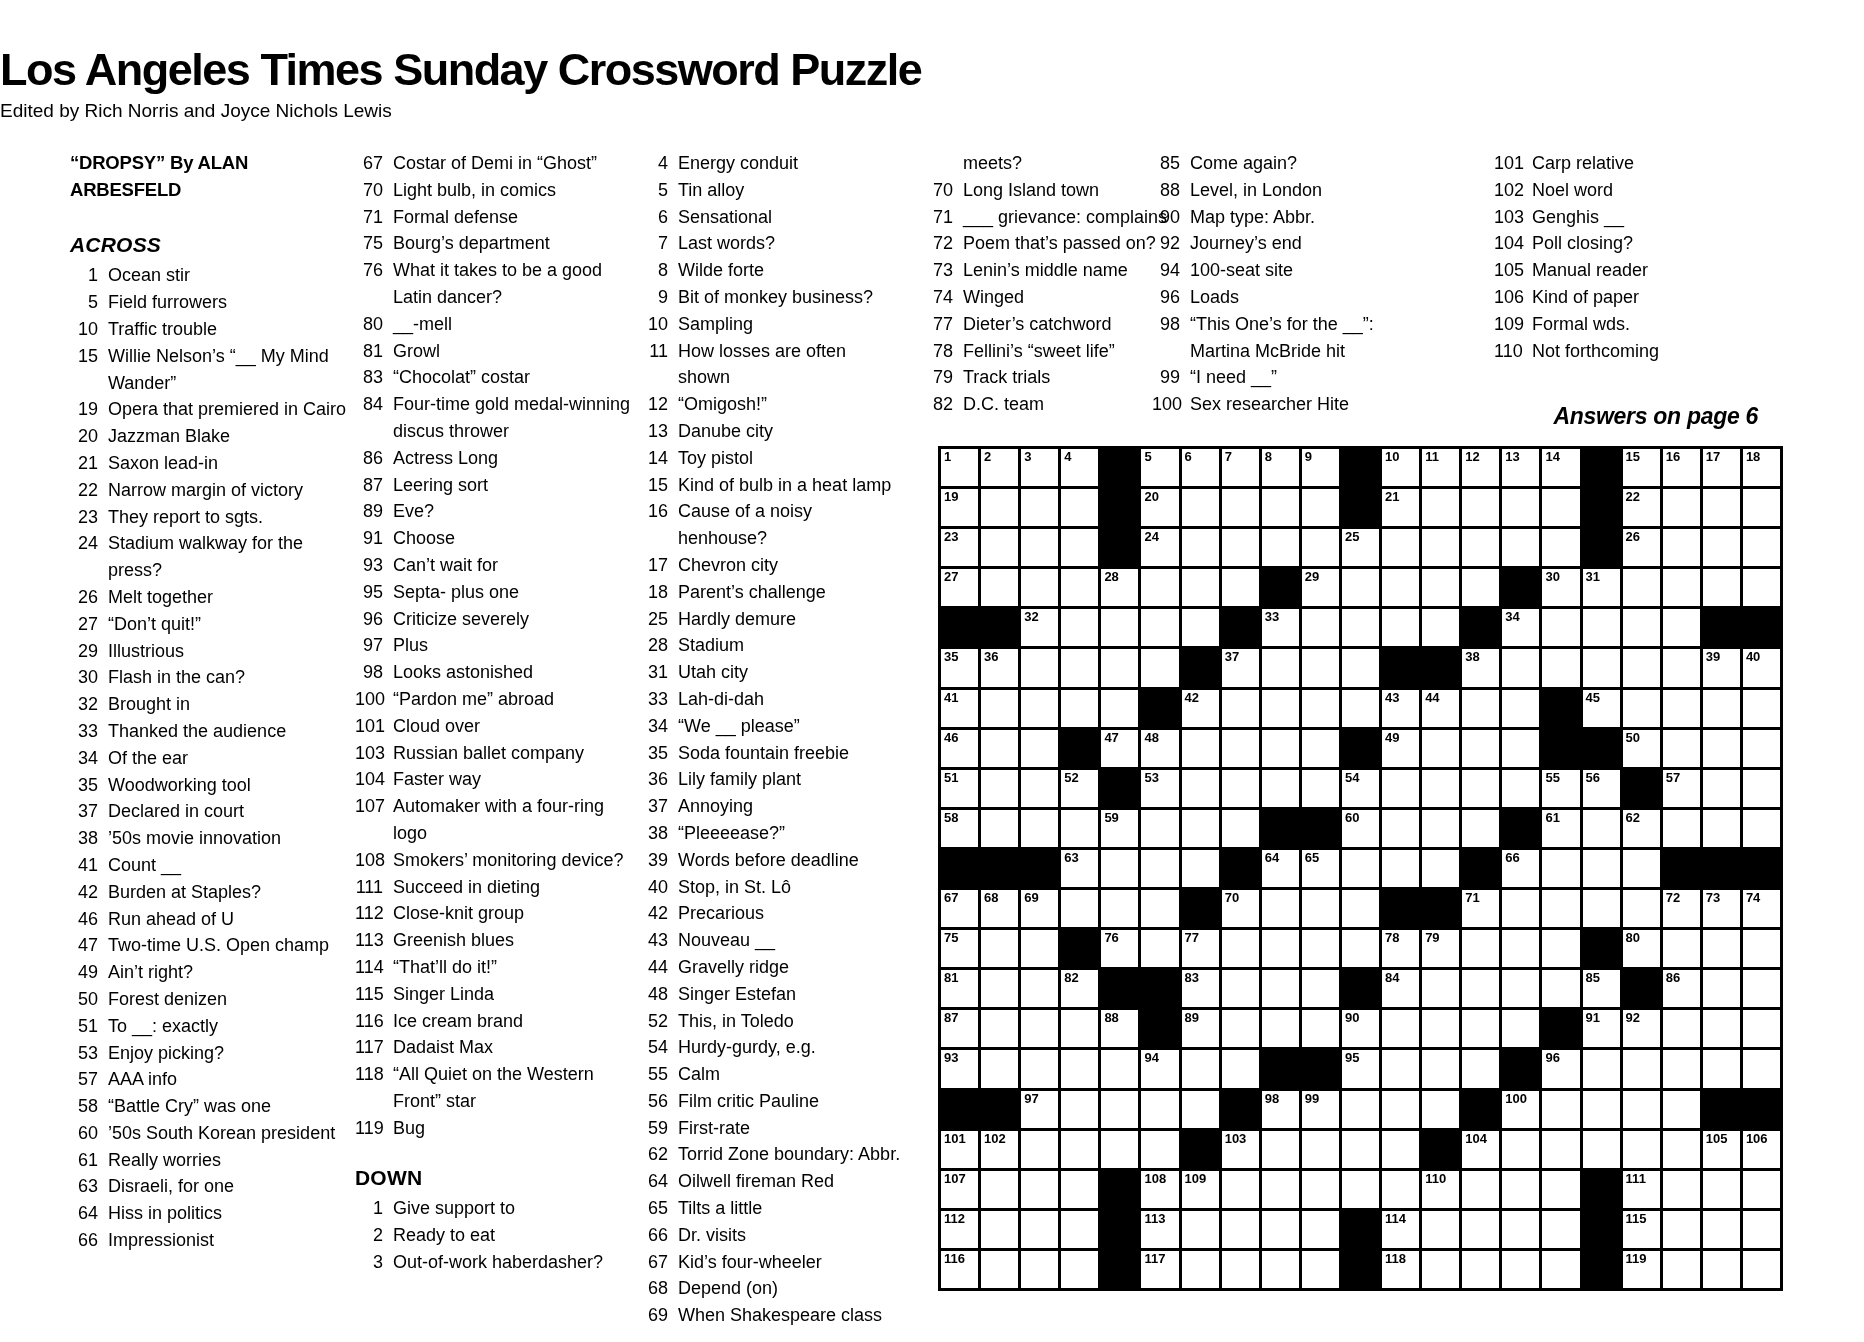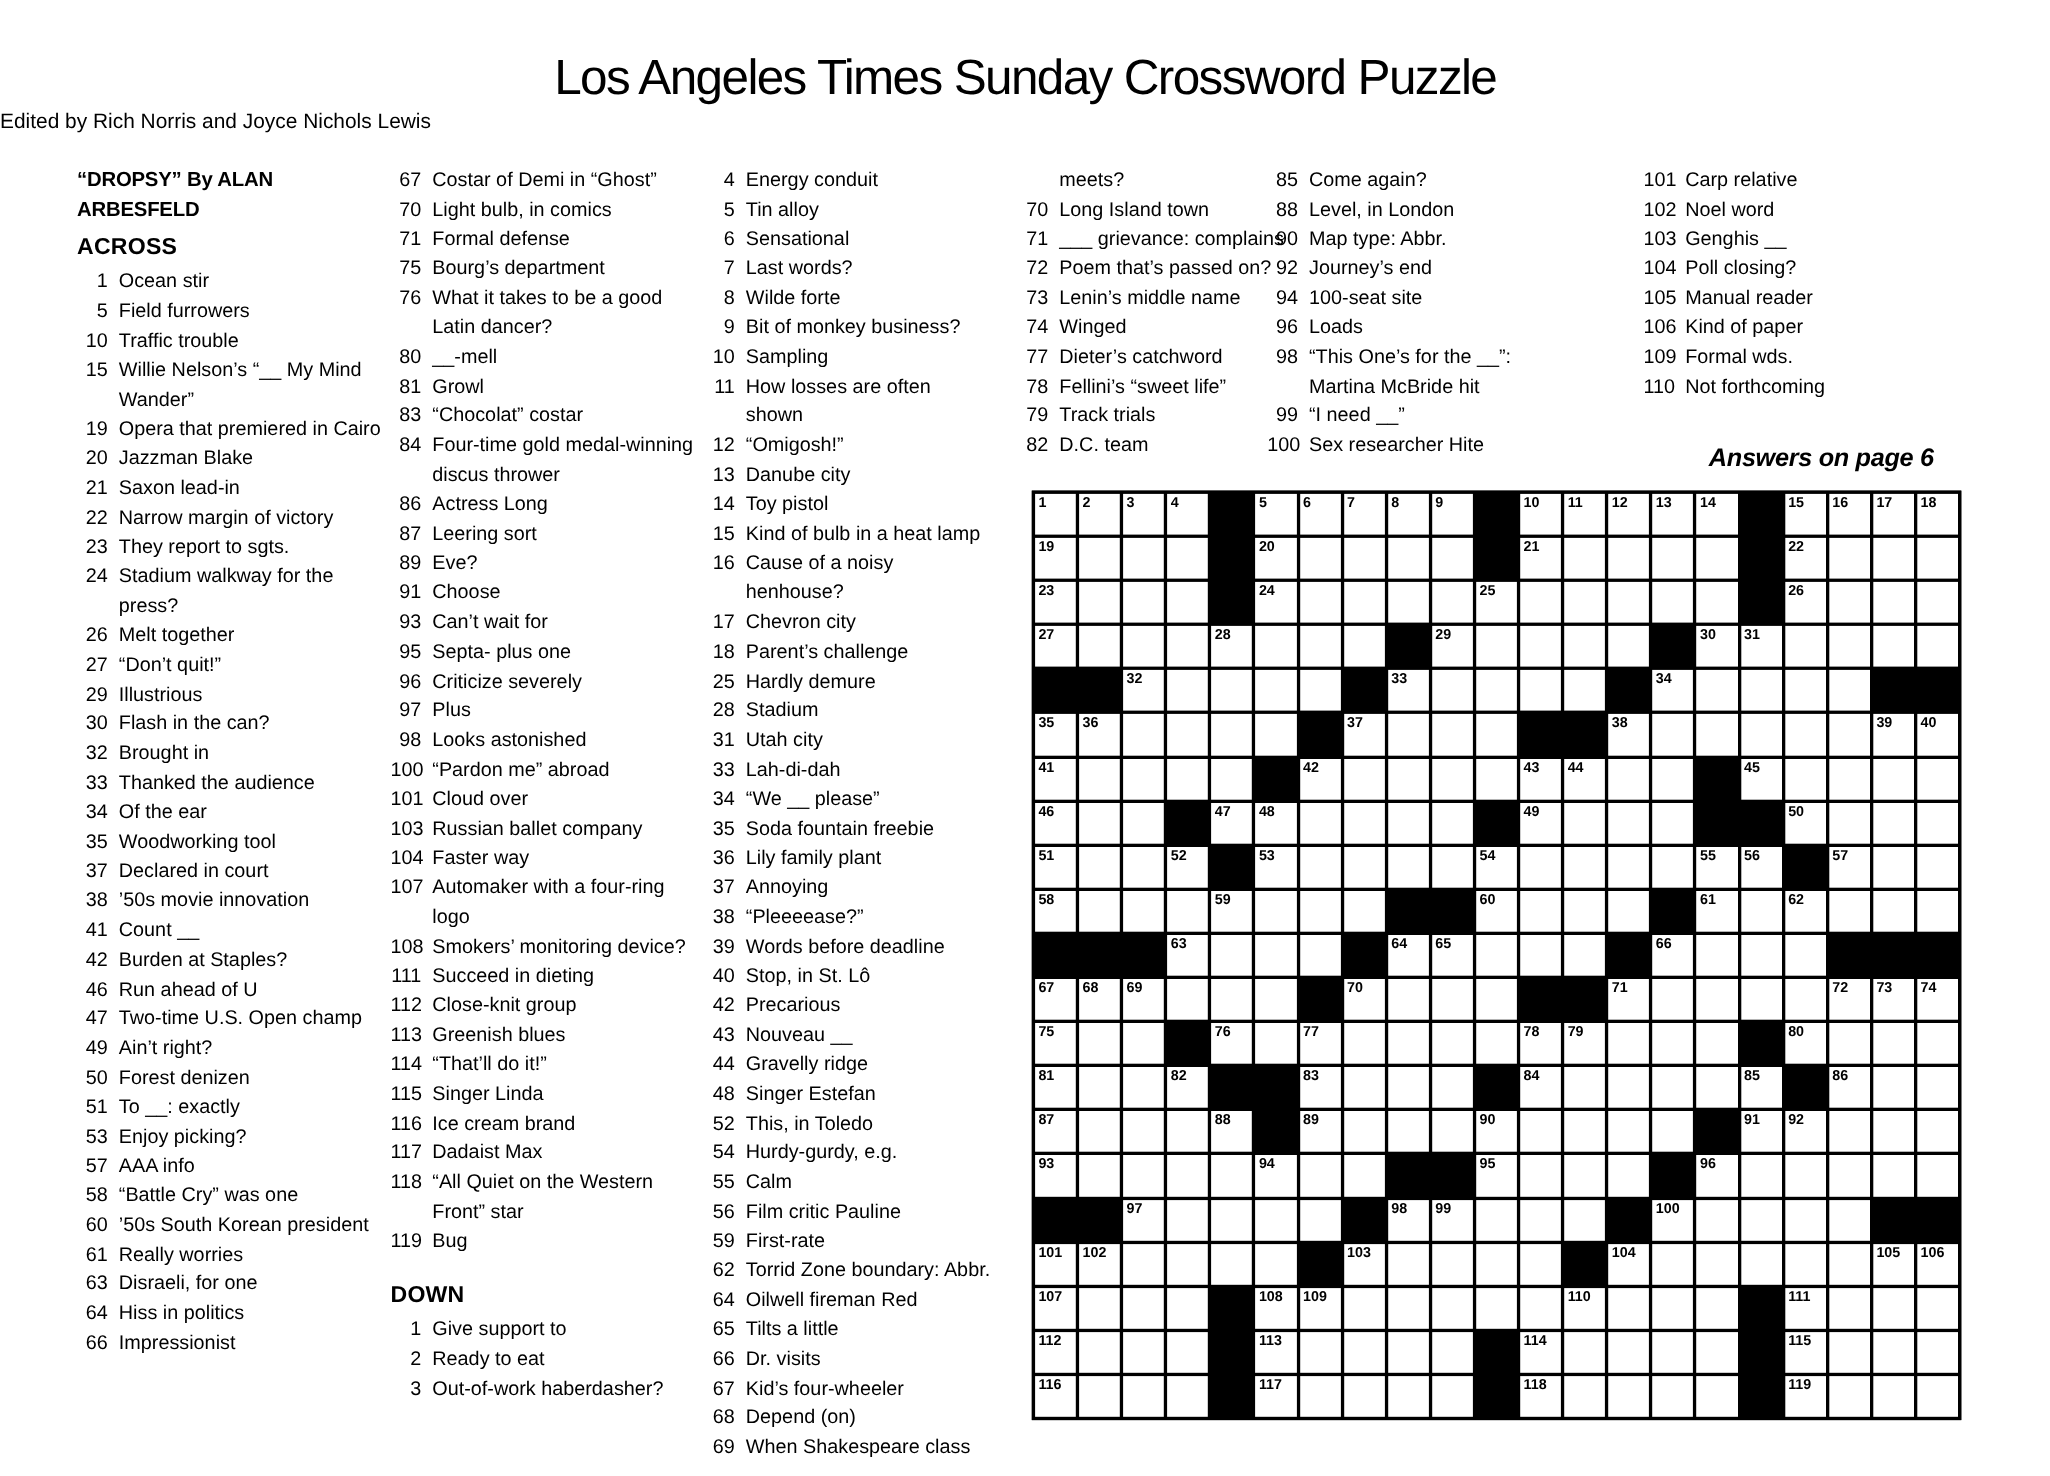--- a/index.html
+++ b/index.html
@@ -1,25 +1,25 @@
 <!DOCTYPE html>
 <html><head>
 <meta charset="utf-8">
 <style>
   html,body{margin:0;padding:0;background:#e8e8e8;}
   .page{position:relative;width:1864px;height:1342px;background:#ffffff;color:#000;
         font-family:"Liberation Sans",sans-serif;overflow:hidden;}
-  .title{position:absolute;left:0;top:44px;width:100%;text-align:center;
-         font-size:45px;font-weight:400;letter-spacing:-1.5px;margin:0;}
+  .title{position:absolute;left:0;top:44px;width:100%;
+         font-size:45px;font-weight:700;letter-spacing:-1.5px;margin:0;}
   .subtitle{position:absolute;left:0;top:100px;width:100%;
             font-size:19px;font-weight:400;}
   .col{position:absolute;font-size:18px;line-height:26.8px;}
   .byline{font-weight:700;font-size:18.5px;letter-spacing:-0.2px;}
   .section-label{font-weight:700;font-size:21px;letter-spacing:0.2px;}
-  .col .section-label.first{margin-top:8px;margin-bottom:4px;}
+  .col .section-label.first{margin-top:28px;margin-bottom:4px;font-style:italic;}
   .col .section-label.mid{margin-top:24px;margin-bottom:3px;}
   .clue{padding-left:38px;}
   .cnum{display:inline-block;width:28px;margin-left:-38px;margin-right:10px;
         text-align:right;white-space:nowrap;}
   .answers-note{position:absolute;left:1406px;top:403px;width:352px;text-align:right;
                 font-size:23px;font-weight:700;font-style:italic;letter-spacing:-0.3px;}
   #grid{position:absolute;left:938px;top:446px;width:845px;height:845px;
         display:grid;grid-template-columns:repeat(21,1fr);grid-auto-rows:1fr;
         gap:3px;background:#000;border:3px solid #000;box-sizing:border-box;}
   .cell{background:#fff;position:relative;}

